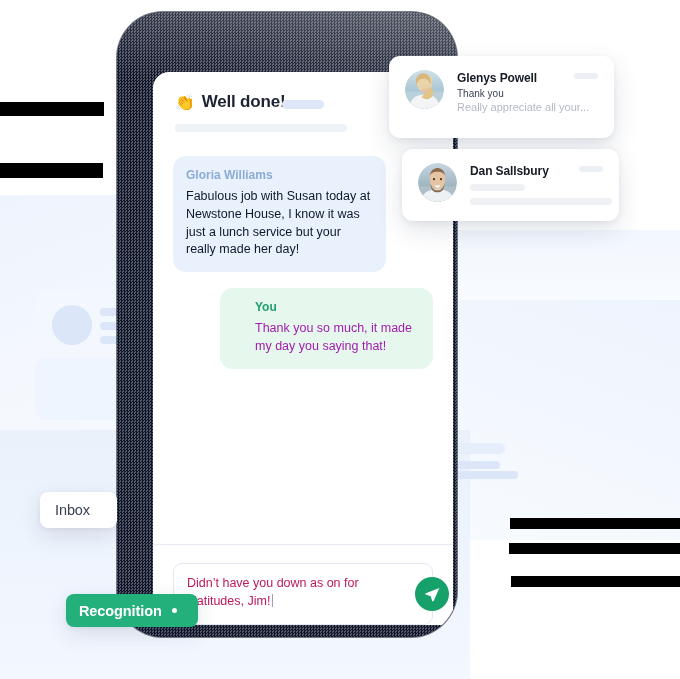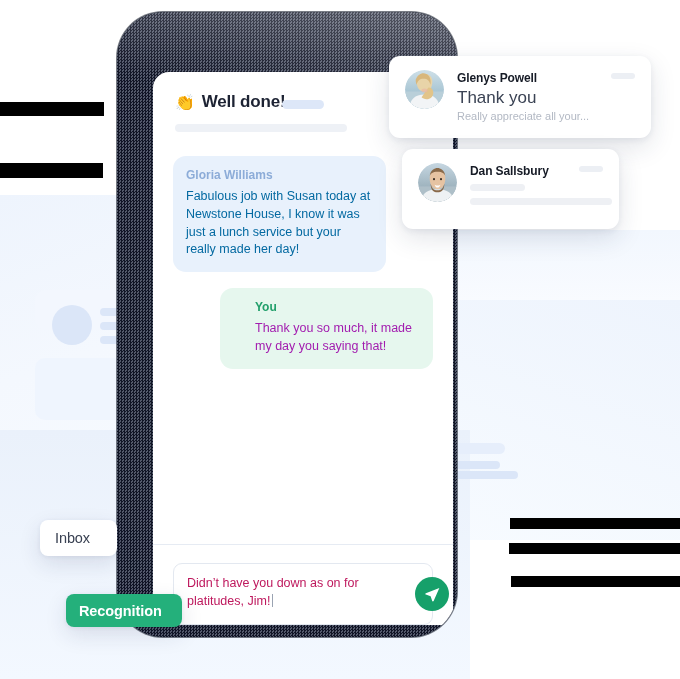--- a/index.html
+++ b/index.html
@@ -108,21 +108,21 @@
   }
   .bubble {
     max-width: 213px; border-radius: 13px;
     padding: 11px 13px 13px 13px;
     font-size: 12.5px; line-height: 1.42;
   }
   .bubble .who { font-size: 12px; font-weight: bold; margin-bottom: 4px; }
   .bubble .txt { white-space: pre-line; }
   .bubble.them { align-self: flex-start; background: #e8f1fc; }
   .bubble.them .who { color: #8cacd8; }
-  .bubble.them .txt { color: #0369a1; }
+  .bubble.them .txt { color: #0f172a; }
   .bubble.me   { align-self: flex-end; background: #e6f7ee; padding-left: 35px; }
   .bubble.me   .who { color: #22a06b; }
   .bubble.me   .txt { color: #a21caf; }
 
   
   #composer { flex: 0 0 auto; padding: 18px 20px 0 20px; position: relative; }
   #composer-box {
     position: relative;
     height: 62px; border: 1px solid #e3e8f0; border-radius: 9px;
     background: #fff; padding: 10px 52px 10px 13px;
@@ -142,53 +142,53 @@
   }
   #send-btn svg { width: 15px; height: 15px; display: block; }
 
   
   .notif {
     position: absolute; background: #ffffff; border-radius: 11px;
     box-shadow: 0 9px 26px rgba(30,45,80,.13), 0 2px 6px rgba(30,45,80,.07);
     display: flex; align-items: flex-start; gap: 13px;
     padding: 14px 16px;
   }
-  #notif-1 { left: 389px; top: 56px;  width: 262px; height: 82px; }
-  #notif-2 { left: 402px; top: 149px; width: 217px; height: 80px; }
+  #notif-1 { left: 389px; top: 56px;  width: 225px; height: 82px; }
+  #notif-2 { left: 402px; top: 149px; width: 217px; height: 72px; }
   .notif-avatar {
     width: 39px; height: 39px; border-radius: 50%; flex: 0 0 auto;
     overflow: hidden; position: relative;
   }
   .notif-body { flex: 1 1 auto; min-width: 0; padding-top: 1px; }
   .notif-name {
     font-size: 12px; font-weight: bold; color: #161b26; letter-spacing: -.1px;
   }
-  .notif-sub { font-size: 17px; color: #3b4354; margin-top: 3px; }
+  .notif-sub { font-size: 10px; color: #3b4354; margin-top: 3px; }
   .notif-preview { font-size: 11px; color: #b3b9c4; margin-top: 2px; }
   .notif-pill {
     position: absolute; right: 16px; top: 17px;
     width: 24px; height: 6px; border-radius: 4px; background: #eceff4;
   }
   .sk { border-radius: 5px; background: #eef0f4; }
   .sk-1 { margin-top: 6px; height: 7px; width: 55px; }
   .sk-2 { margin-top: 7px; height: 7px; width: 142px; }
 
   
   .tab {
     position: absolute; border-radius: 8px;
     display: flex; align-items: center; gap: 8px;
     font-size: 14.5px; letter-spacing: -.1px;
     box-shadow: 0 8px 22px rgba(30,45,80,.12), 0 1px 4px rgba(30,45,80,.07);
     cursor: pointer;
   }
   .tab.light { background: #ffffff; color: #394152; }
   .tab.green { background: #24b07b; color: #ffffff; font-weight: bold; }
-  #tab-inbox       { left: 40px; top: 520px; width: 77px;  height: 36px; padding: 0 15px; }
+  #tab-inbox       { left: 40px; top: 492px; width: 77px;  height: 36px; padding: 0 15px; }
   #tab-shifts      { left: 66px; top: 543px; width: 64px;  height: 36px; padding: 0 14px; }
-  #tab-recognition { left: 66px; top: 594px; width: 116px; height: 33px; padding: 0 13px; }
+  #tab-recognition { left: 66px; top: 594px; width: 132px; height: 33px; padding: 0 13px; }
   .tab-dot {
     width: 5px; height: 5px; border-radius: 50%; background: #ffffff; margin-left: 2px;
   }
 </style>
 </head>
 <body>
 
 <div id="stage">
 
   <div class="bg-wash" id="wash-top"></div>

